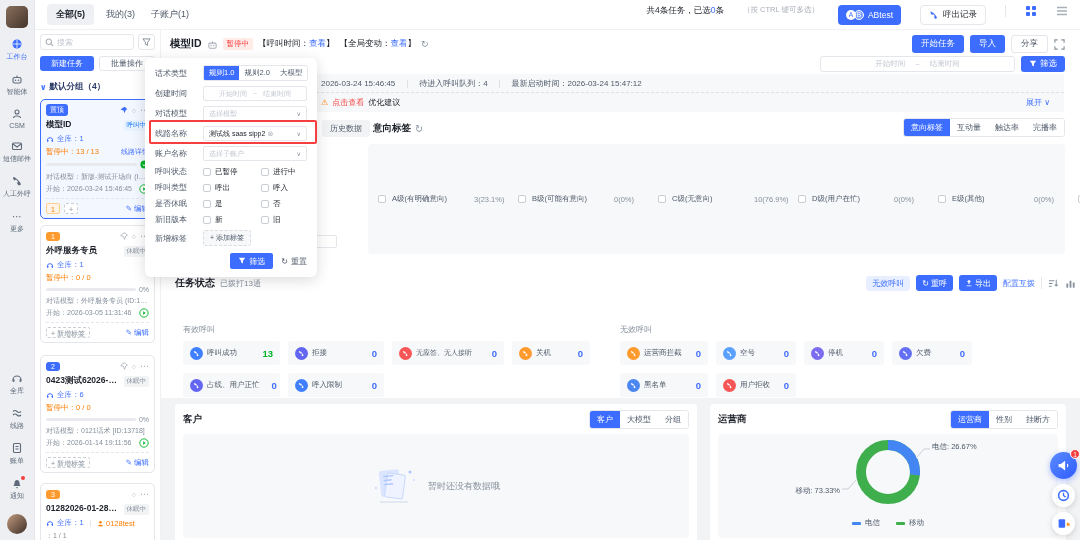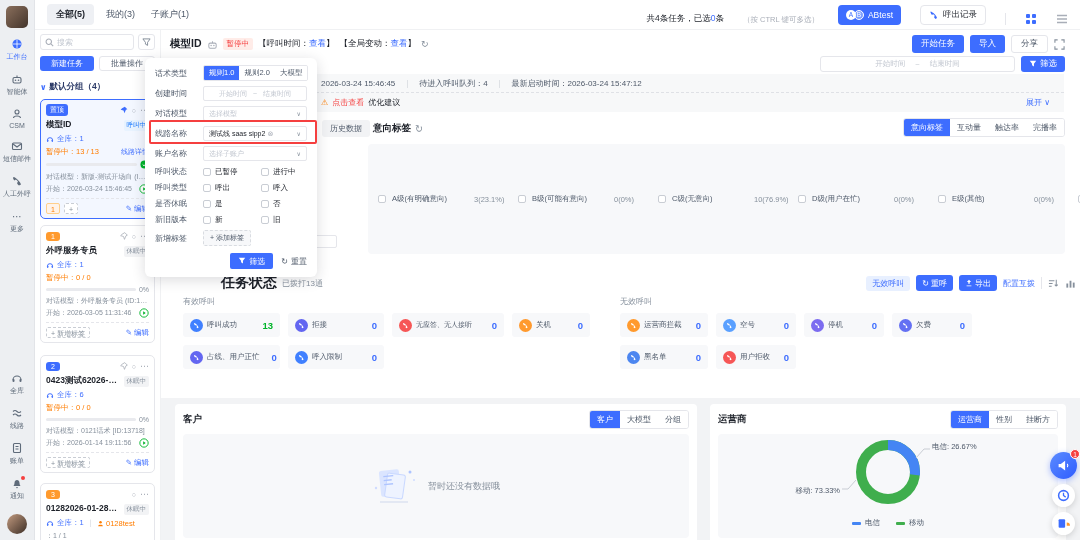--- a/index.html
+++ b/index.html
@@ -15,21 +15,21 @@
 .rail-item.active{color:#3d6dff;}
 .rail-spacer{flex:1;}
 .rail-item .ri{height:12px;display:flex;align-items:center;justify-content:center;}
 .rail-dot{position:relative;}
 .rail-dot::after{content:"";position:absolute;right:-2px;top:-1px;width:4px;height:4px;border-radius:50%;background:#f53f3f;}
 .avatar2{width:20px;height:20px;border-radius:50%;background:linear-gradient(135deg,#c39b80,#3c2e26);margin-top:2px;}
 
 .topbar{position:absolute;left:35px;top:0;right:0;height:30px;background:#fff;border-bottom:1px solid #f0f1f3;display:flex;align-items:center;padding:0 12px;}
 .tab-pill{padding:4px 9px;border-radius:4px;font-weight:bold;background:#eef0f4;margin-right:4px;cursor:pointer;}
 .tab-plain{padding:4px 8px;color:#4e5969;cursor:pointer;}
-.tb-right{margin-left:auto;display:flex;align-items:flex-end;gap:19px;}
+.tb-right{margin-left:auto;display:flex;align-items:flex-start;gap:19px;}
 .sel-info{color:#1d2129;font-size:8.5px;}
 .sel-info b{color:#3d6dff;font-weight:normal;}
 .sel-hint{color:#a9aeb8;font-size:7.5px;}
 .btn-ab{display:flex;align-items:center;gap:4px;background:#3d6dff;color:#fff;border:none;border-radius:4px;height:20px;padding:0 8px;font-size:8.5px;cursor:pointer;}
 .ab{width:10px;height:10px;border-radius:50%;font-size:6.5px;display:flex;align-items:center;justify-content:center;}
 .ab.a{background:#fff;color:#3d6dff;margin-right:-6px;z-index:1;}
 .ab.b{background:#7ea0ff;color:#fff;border:1px solid #fff;}
 .btn-white{display:flex;align-items:center;gap:4px;background:#fff;border:1px solid #e5e6eb;border-radius:4px;height:20px;padding:0 8px;font-size:8.5px;color:#1d2129;cursor:pointer;}
 .vdiv{width:1px;height:12px;background:#e5e6eb;}
 .icon-btn{background:none;border:none;cursor:pointer;padding:0;display:flex;}
@@ -102,31 +102,31 @@
 .intent-card{position:absolute;left:207px;right:15px;top:114px;height:110px;background:#f7f8fa;border-radius:4px;padding:5px 10px;display:flex;flex-direction:row;justify-content:space-around;}
 .irow{display:flex;align-items:center;gap:6px;}
 .cb{width:8px;height:8px;border:1px solid #c9cdd4;border-radius:2px;background:#fff;flex:none;cursor:pointer;}
 .ilabel{width:66px;font-size:7.5px;color:#4e5969;flex:none;}
 .itrack{flex:1;height:4px;border-radius:2px;background:#e9eaee;overflow:hidden;}
 .intent-fill{height:100%;border-radius:2px;width:0;}
 .ival{width:48px;font-size:7.5px;color:#86909c;text-align:left;padding-left:4px;flex:none;}
 .frag-btn{position:absolute;left:150px;top:205px;width:26px;height:13px;border:1px solid #e5e6eb;border-radius:2px;background:#fff;}
 
 .status-row{position:absolute;left:14px;right:4px;top:244px;height:18px;display:flex;align-items:center;gap:5px;}
-.status-row h2{font-size:14px;margin-left:46px;}
+.status-row h2{font-size:10px;}
 .status-sub{color:#86909c;font-size:8px;}
 .sr-right{margin-left:auto;display:flex;align-items:center;gap:6px;}
 .chip-blue{background:#e8f0ff;color:#3d6dff;font-size:8px;border-radius:3px;padding:2px 6px;cursor:pointer;}
 .btn-xs{height:16px;background:#3d6dff;color:#fff;border:none;border-radius:3px;padding:0 6px;font-size:8px;display:flex;align-items:center;gap:2px;cursor:pointer;}
 .lnk-blue{color:#3d6dff;font-size:8px;cursor:pointer;}
 .gray-ic{color:#86909c;cursor:pointer;display:flex;}
 
 .stats{position:absolute;left:22px;right:15px;top:266px;display:flex;gap:30px;}
 .sgroup{display:flex;flex-direction:column;}
-.sg-label{color:#86909c;font-size:8px;margin-bottom:6px;}
+.sg-label{color:#86909c;font-size:8px;margin-bottom:6px;margin-top:28px;}
 .tile-row{display:flex;gap:8px;margin-bottom:8px;}
 .tile{height:24px;background:#f7f8fa;border-radius:3px;display:flex;align-items:center;padding:0 7px;gap:4px;}
 .tico{width:13px;height:13px;border-radius:50%;display:flex;align-items:center;justify-content:center;flex:none;}
 .tlabel{font-size:7.5px;color:#4e5969;white-space:nowrap;}
 .tval{margin-left:auto;font-weight:bold;font-size:9.5px;color:#3d6dff;padding-left:8px;}
 
 .bcard{position:absolute;top:374px;background:#fff;border-radius:4px;height:200px;}
 .bcard.left{left:14px;width:522px;}
 .bcard.right{left:549px;width:356px;}
 .bc-hdr{height:30px;display:flex;align-items:center;padding:0 8px;}

